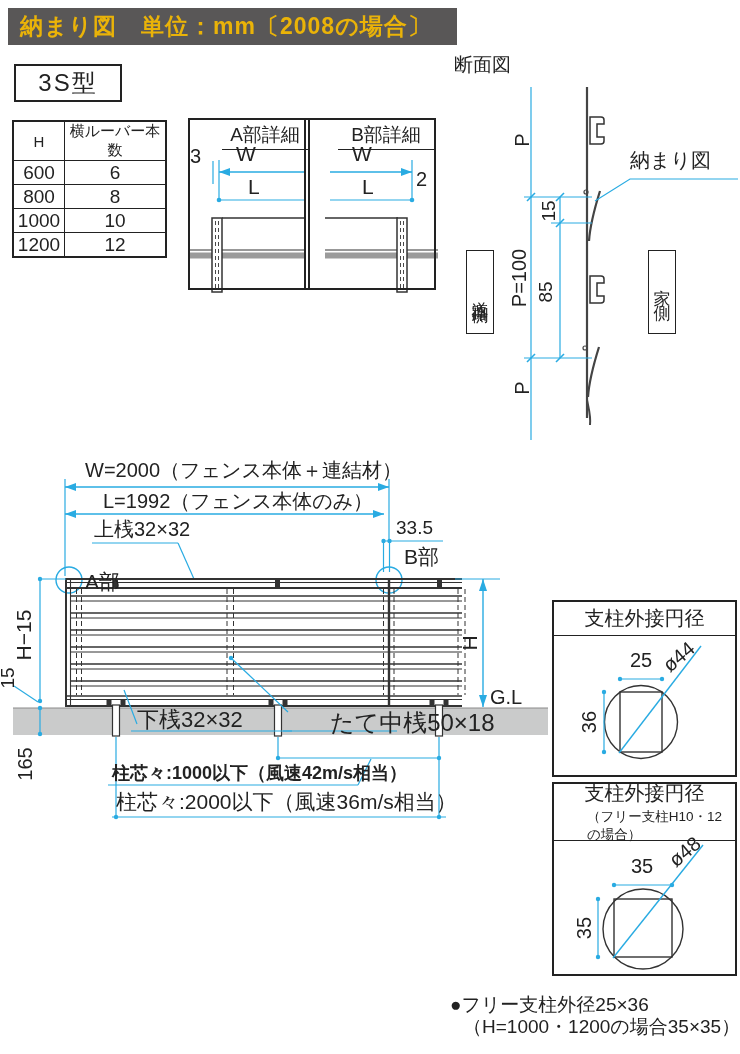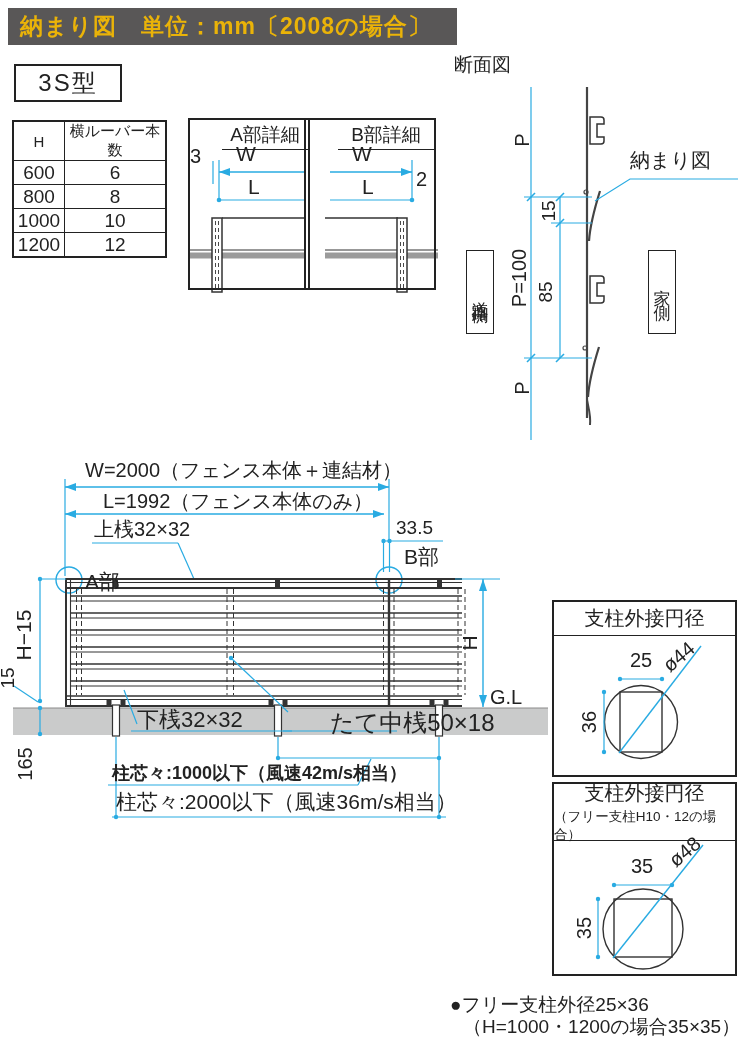--- a/index.html
+++ b/index.html
@@ -28,21 +28,21 @@
   .detail-box{background:transparent;}
   .detail-title{height:29px;border-bottom:1.6px solid #222;display:flex;align-items:center;justify-content:center;font-size:19px;background:#fff;margin-left:32px;}
   .side-box{
     position:absolute;z-index:3;border:1.6px solid #222;box-sizing:border-box;background:#fff;
     display:flex;align-items:center;justify-content:center;
     writing-mode:vertical-rl;text-orientation:upright;font-size:17px;
   }
   .circ-box{background:#fff;}
   .circ-title{border-bottom:1.6px solid #222;display:flex;flex-direction:column;align-items:center;justify-content:center;background:#fff;}
   .circ-title .t1{font-size:20px;}
-  .circ-title .t2{font-size:13.5px;margin-top:1px;}
+  .circ-title .t2{font-size:13.5px;margin-top:1px;padding-left:33px;}
 </style>
 </head>
 <body>
 
 <div id="canvas">
 
   <svg id="linework" width="740" height="1054" viewBox="0 0 740 1054">
 
     <g stroke-linecap="butt">
       <line x1="190" y1="250" x2="306" y2="250" stroke="#333" stroke-width="1.2"></line>

